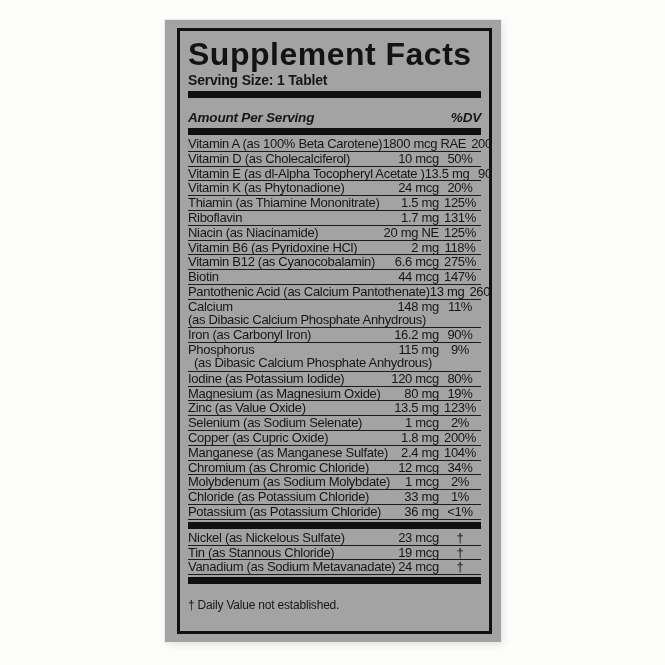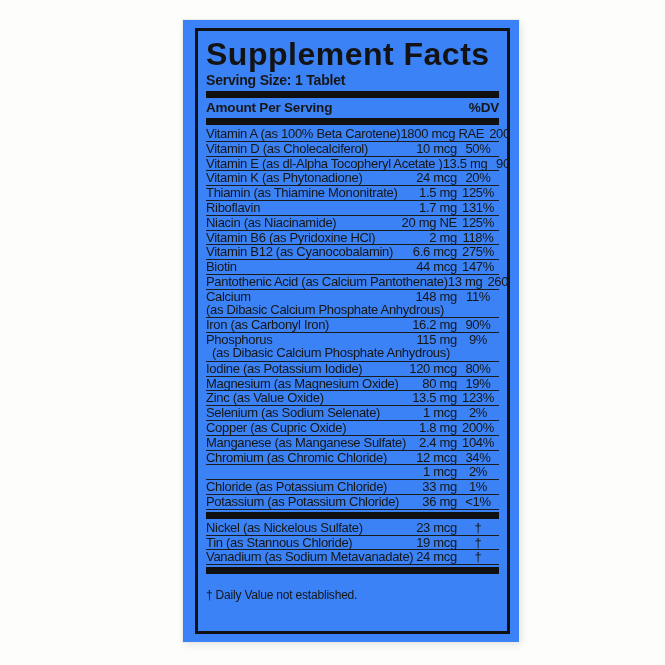--- a/index.html
+++ b/index.html
@@ -7,25 +7,25 @@
     padding: 0;
     width: 665px;
     height: 665px;
     background: #fdfdfc;
     overflow: hidden;
     font-family: "Liberation Sans", sans-serif;
     color: #161616;
   }
   .paper {
     position: absolute;
-    left: 183px;
+    left: 165px;
     top: 20px;
     width: 336px;
     height: 622px;
-    background: #3b82f6;
+    background: #a3a3a3;
     box-shadow: 0 0 0 1px #eceae7, 2px 3px 8px rgba(0,0,0,0.10);
     box-sizing: border-box;
   }
   .inner {
     position: absolute;
     left: 12px;
     right: 9px;
     top: 8px;
     bottom: 8px;
     border: 3px solid #111;
@@ -55,21 +55,22 @@
     margin: 2px 0;
   }
   .col-header {
     display: flex;
     justify-content: space-between;
     align-items: baseline;
     font-size: 13.5px;
     font-weight: bold;
     line-height: 16px;
     letter-spacing: -0.2px;
-    margin: 2px 0 1px 0;
+    margin: 12px 0 1px 0;
+    font-style: italic;
   }
   .row {
     border-bottom: 1.5px solid #1b1b1b;
     padding-top: 1px;
     font-size: 13px;
     letter-spacing: -0.3px;
   }
   .row .line1 {
     display: flex;
     align-items: baseline;
@@ -263,20 +264,21 @@
         </div>
         <div class="row">
           <div class="line1">
             <span class="name">Chromium (as Chromic Chloride)</span>
             <span class="amount">12 mcg</span>
             <span class="dv">34%</span>
           </div>
         </div>
         <div class="row">
           <div class="line1">
+            <span class="name">Molybdenum (as Sodium Molybdate)</span>
             <span class="amount">1 mcg</span>
             <span class="dv">2%</span>
           </div>
         </div>
         <div class="row">
           <div class="line1">
             <span class="name">Chloride (as Potassium Chloride)</span>
             <span class="amount">33 mg</span>
             <span class="dv">1%</span>
           </div>

